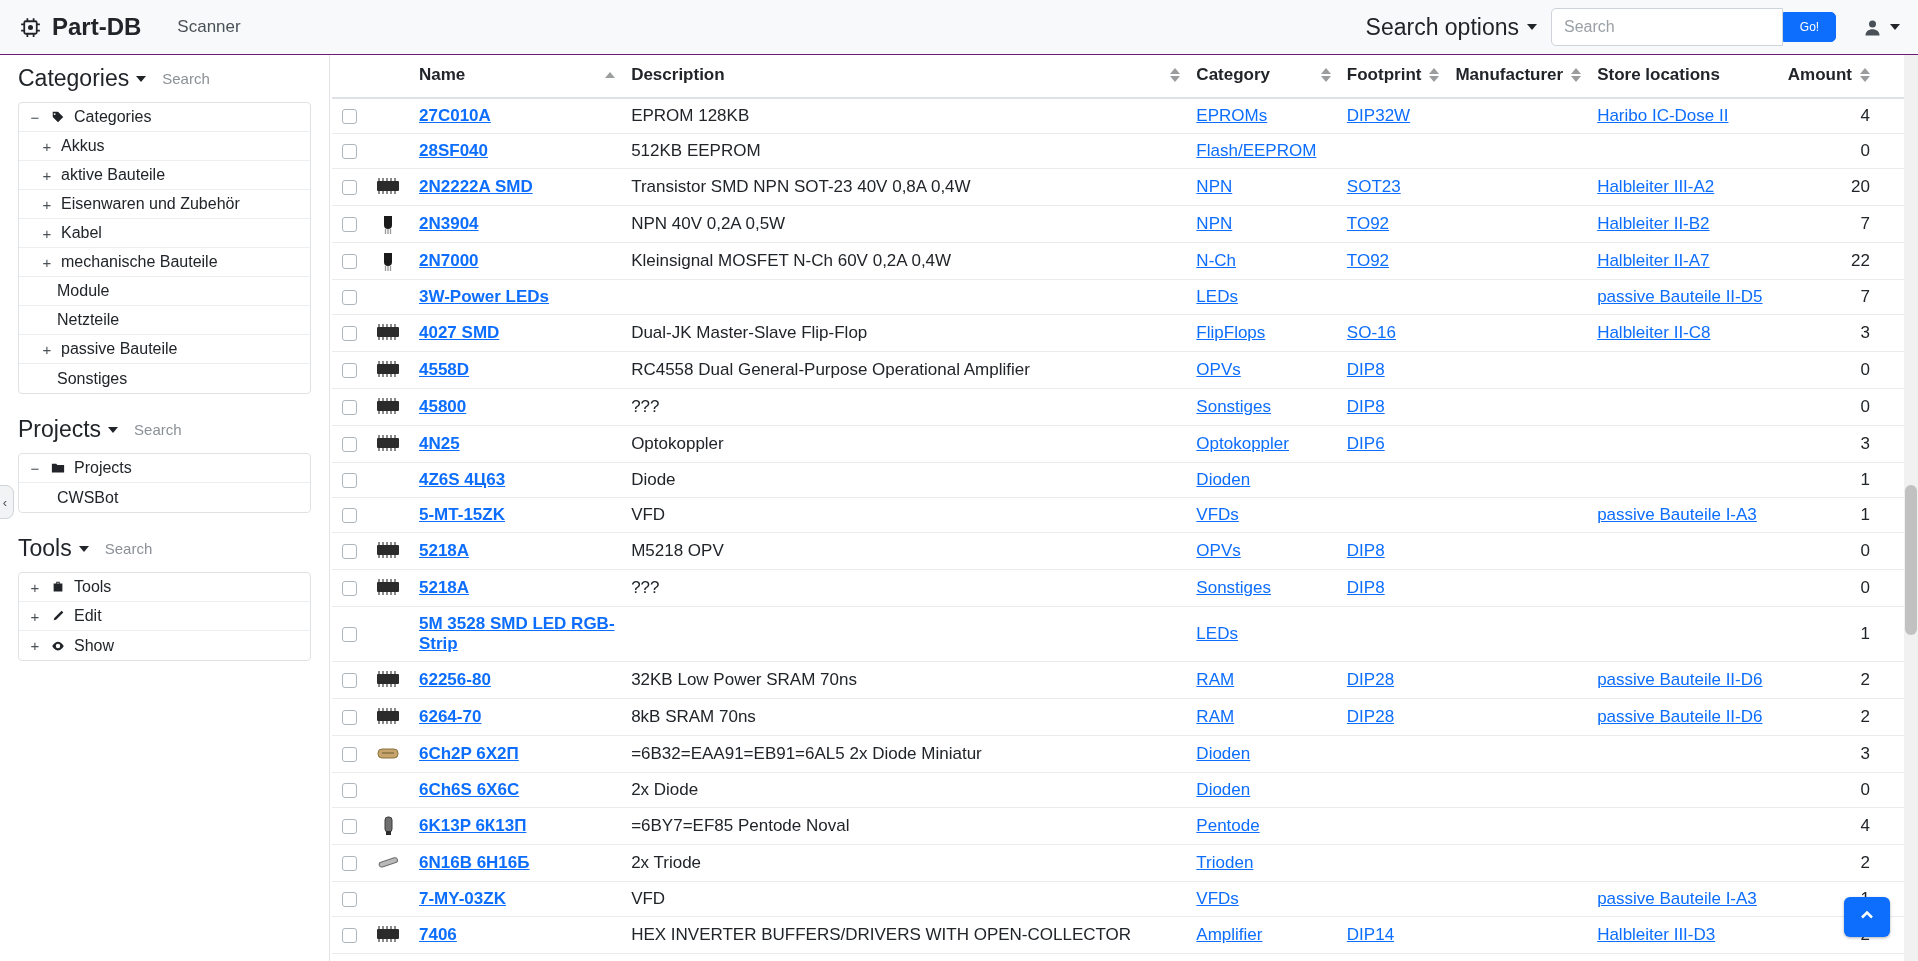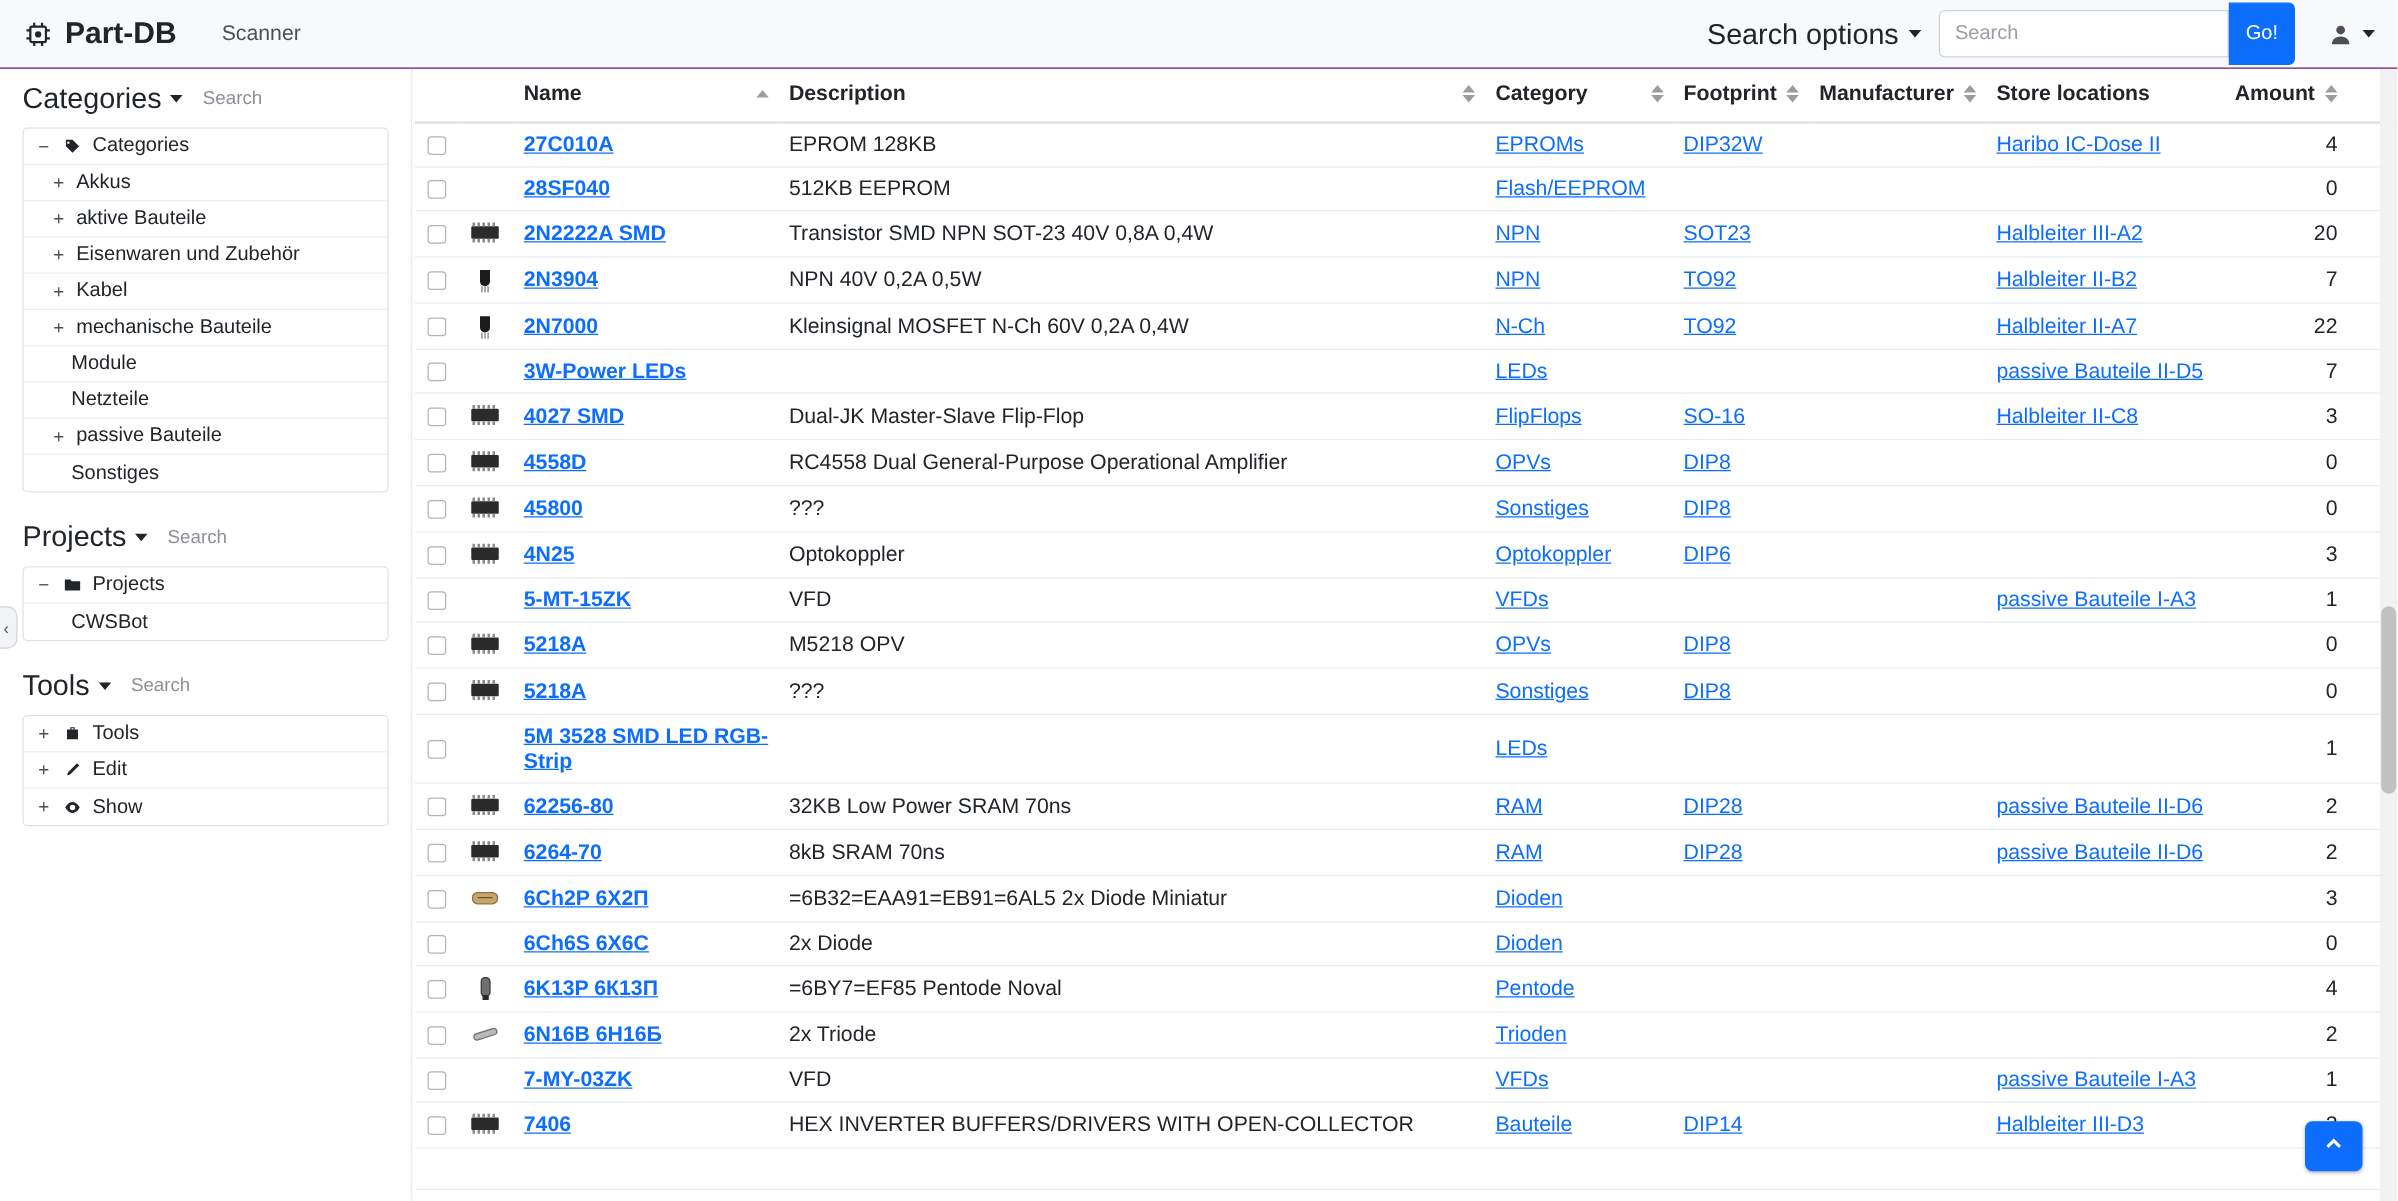--- a/index.html
+++ b/index.html
@@ -69,26 +69,26 @@
     border: 1px solid #ced4da;
     border-radius: 5px 0 0 5px;
     padding: 4px 12px;
     font-size: 16px;
     color: #495057;
     outline: none;
     background: #fff;
   }
   .search-input::placeholder { color: #9aa0a6; }
   .go-btn {
-    height: 50px;
+    height: 30px;
     min-width: 53px;
     background: #0d6efd;
     border: 1px solid #0d6efd;
     color: #fff;
-    font-size: 16px;
+    font-size: 12px;
     border-radius: 0 5px 5px 0;
     cursor: pointer;
     padding: 0 12px;
   }
   .user-menu {
     display: flex;
     align-items: center;
     gap: 7px;
     margin-left: 26px;
     color: #495057;
@@ -729,20 +729,33 @@
             <td class="col-fp"><a class="link">DIP6</a></td>
             <td class="col-man"><span></span></td>
             <td class="col-store"></td>
             <td class="col-amt amount"><span>3</span></td>
           </tr>
           <tr>
             <td class="col-check">
               <span class="chk"></span>
             </td>
             <td class="col-pic"></td>
+            <td class="col-name"><a class="link">4Z6S 4Ц63</a></td>
+            <td class="col-desc desc"><span>Diode</span></td>
+            <td class="col-cat"><a class="link">Dioden</a></td>
+            <td class="col-fp"></td>
+            <td class="col-man"><span></span></td>
+            <td class="col-store"></td>
+            <td class="col-amt amount"><span>1</span></td>
+          </tr>
+          <tr>
+            <td class="col-check">
+              <span class="chk"></span>
+            </td>
+            <td class="col-pic"></td>
             <td class="col-name"><a class="link">5-MT-15ZK</a></td>
             <td class="col-desc desc"><span>VFD</span></td>
             <td class="col-cat"><a class="link">VFDs</a></td>
             <td class="col-fp"></td>
             <td class="col-man"><span></span></td>
             <td class="col-store"><a class="link">passive Bauteile I-A3</a></td>
             <td class="col-amt amount"><span>1</span></td>
           </tr>
           <tr>
             <td class="col-check">
@@ -952,21 +965,21 @@
                     <rect x="21" y="2" width="2" height="3"></rect>
                     <rect x="5" y="15" width="2" height="3"></rect>
                     <rect x="9" y="15" width="2" height="3"></rect>
                     <rect x="13" y="15" width="2" height="3"></rect>
                     <rect x="17" y="15" width="2" height="3"></rect>
                     <rect x="21" y="15" width="2" height="3"></rect>
                   </g>
                 </svg></span></td>
             <td class="col-name"><a class="link">7406</a></td>
             <td class="col-desc desc"><span>HEX INVERTER BUFFERS/DRIVERS WITH OPEN-COLLECTOR</span></td>
-            <td class="col-cat"><a class="link">Bauteile</a></td>
+            <td class="col-cat"><a class="link">Amplifier</a></td>
             <td class="col-fp"><a class="link">DIP14</a></td>
             <td class="col-man"><span></span></td>
             <td class="col-store"><a class="link">Halbleiter III-D3</a></td>
             <td class="col-amt amount"><span>2</span></td>
           </tr>
           <tr>
             <td class="col-check"></td>
             <td class="col-pic"></td>
             <td class="col-name"></td>
             <td class="col-desc desc"></td>

